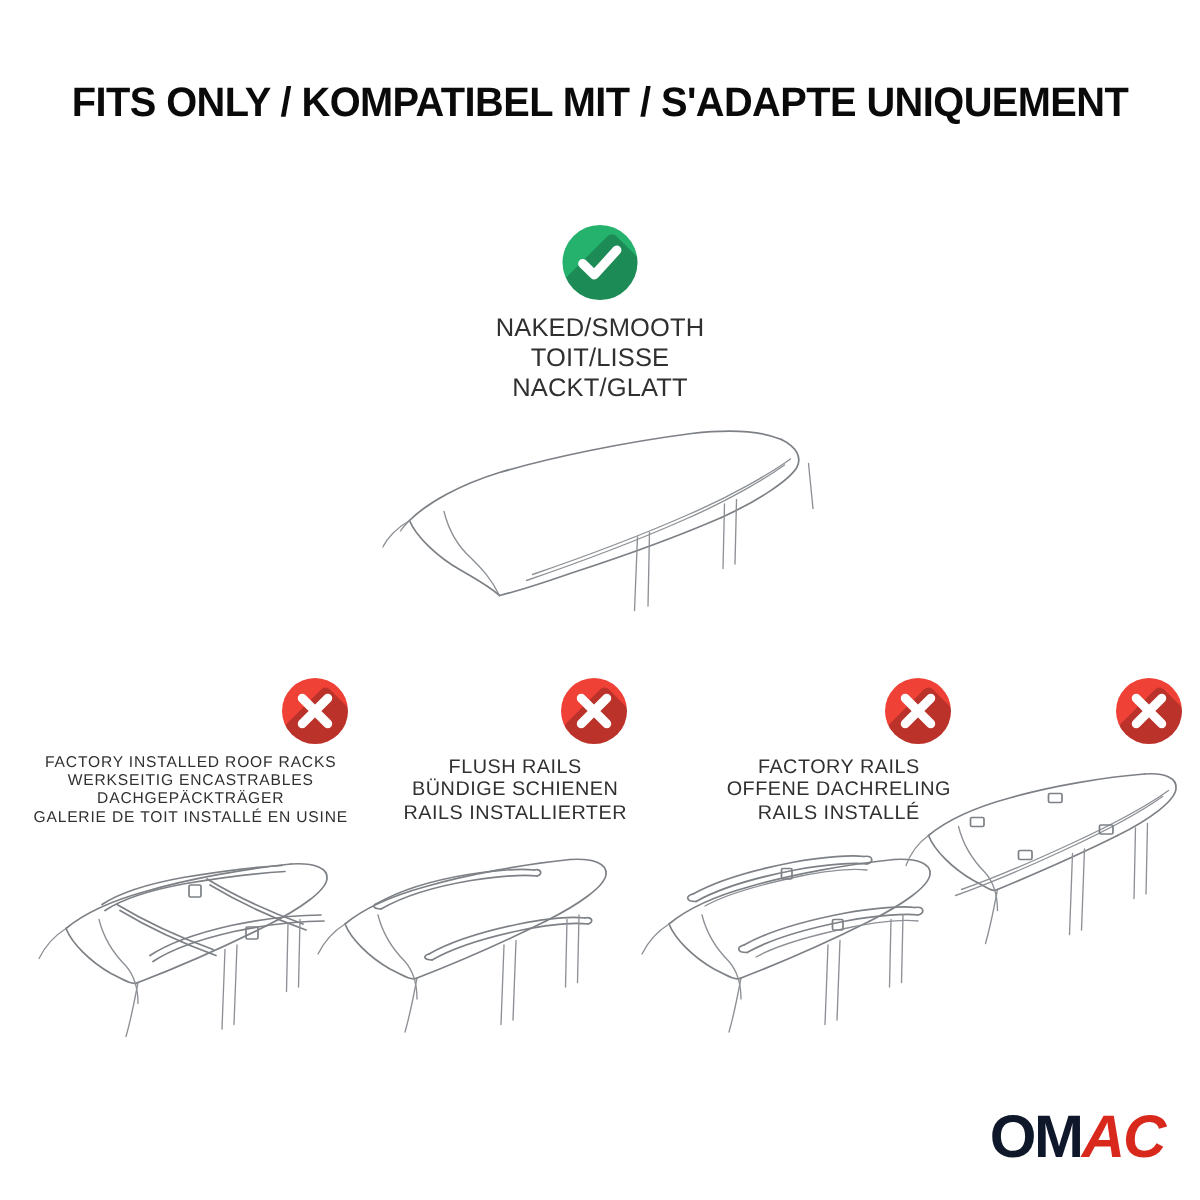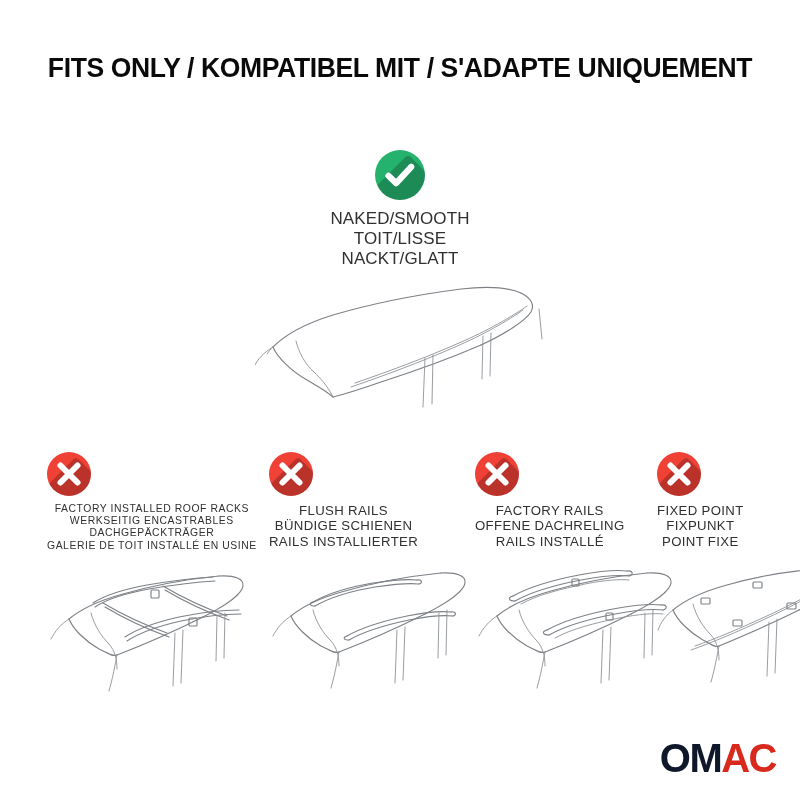--- a/index.html
+++ b/index.html
@@ -97,22 +97,21 @@
     position: absolute;
     left: 0;
     top: 452px;
     width: 800px;
   }
   .rcol {
     position: absolute;
     top: 0;
     display: flex;
     flex-direction: column;
-    align-items: flex-start;
-    padding-left: 47px;
+    align-items: flex-end;
   }
   .rcol .badge { width: 44px; height: 44px; }
   .rcol .badge svg { width: 44px; height: 44px; }
   .rcol .badge .shade { width: 40px; height: 40px; right: -5px; bottom: -9px; }
 
   .rcol .label-block { margin-top: 7px; }
   .rcol .label-block .ln {
     font-size: 13.2px;
     line-height: 15.4px;
     letter-spacing: 0.35px;
@@ -134,21 +133,21 @@
     position: absolute;
     right: 24px;
     bottom: 22px;
     font-size: 40px;
     font-weight: bold;
     letter-spacing: -1.5px;
     line-height: 1;
     font-family: "Liberation Sans", sans-serif;
   }
   .logo .om { color: #0f172a; }
-  .logo .ac { color: #d9291c; }
+  .logo .ac { color: #d9291c; font-style: italic; }
 
   svg { display: block; }
   .line { fill: none; stroke: #7d8186; stroke-width: 1.15; stroke-linecap: round; stroke-linejoin: round; }
   .line.thin { stroke-width: 0.9; stroke: #8d9196; }
 </style>
 </head>
 <body>
 
 <div class="title">FITS ONLY / KOMPATIBEL MIT / S'ADAPTE UNIQUEMENT</div>
 
@@ -231,21 +230,21 @@
 
         <path class="line thin" d="M128 72 L126 125"></path>
         <path class="line thin" d="M136 69 L134 122"></path>
         <path class="line thin" d="M170 55 L169 100"></path>
         <path class="line thin" d="M178 52 L177 97"></path>
         <path class="line thin" d="M70 94 C68 104 66 116 62 130"></path>
       </svg>
     </div>
   </div>
 
-  <div class="rcol" style="left:222px; width:206px;">
+  <div class="rcol" style="left:212px; width:206px;">
     <div class="badge no">
       <div class="shade"></div>
       <svg viewBox="0 0 44 44">
         <path d="M13.5 13.5 L30.5 30.5 M30.5 13.5 L13.5 30.5" fill="none" stroke="#ffffff" stroke-width="6" stroke-linecap="round"></path>
       </svg>
     </div>
     <div class="label-block">
       <span class="ln">FLUSH RAILS</span>
       <span class="ln">BÜNDIGE SCHIENEN</span>
       <span class="ln">RAILS INSTALLIERTER</span>
@@ -322,25 +321,20 @@
     </div>
   </div>
 
   <div class="rcol" style="left:610px; width:178px;">
     <div class="badge no">
       <div class="shade"></div>
       <svg viewBox="0 0 44 44">
         <path d="M13.5 13.5 L30.5 30.5 M30.5 13.5 L13.5 30.5" fill="none" stroke="#ffffff" stroke-width="6" stroke-linecap="round"></path>
       </svg>
     </div>
-    <div class="label-block">
-      <span class="ln">FIXED POINT</span>
-      <span class="ln">FIXPUNKT</span>
-      <span class="ln">POINT FIXE</span>
-    </div>
     <div class="roof-small">
       <svg width="185" height="140" viewBox="0 0 185 140">
         <path class="line" d="M16 52 C28 42 48 33 70 27 C98 19 134 13 160 11"></path>
         <path class="line" d="M160 11 C174 10 182 14 181 21 C180 29 164 41 142 52"></path>
         <path class="line" d="M142 52 C116 65 86 78 62 88"></path>
         <path class="line" d="M16 52 C20 62 32 74 46 82 C54 86 58 90 62 88"></path>
         <path class="line thin" d="M16 52 C9 57 4 64 1 72"></path>
         <path class="line thin" d="M36 46 C39 58 46 69 54 77 C60 84 62 92 62 102"></path>
 
         <path class="line thin" d="M176 22 C162 32 138 45 112 57 C84 70 58 81 38 88"></path>

